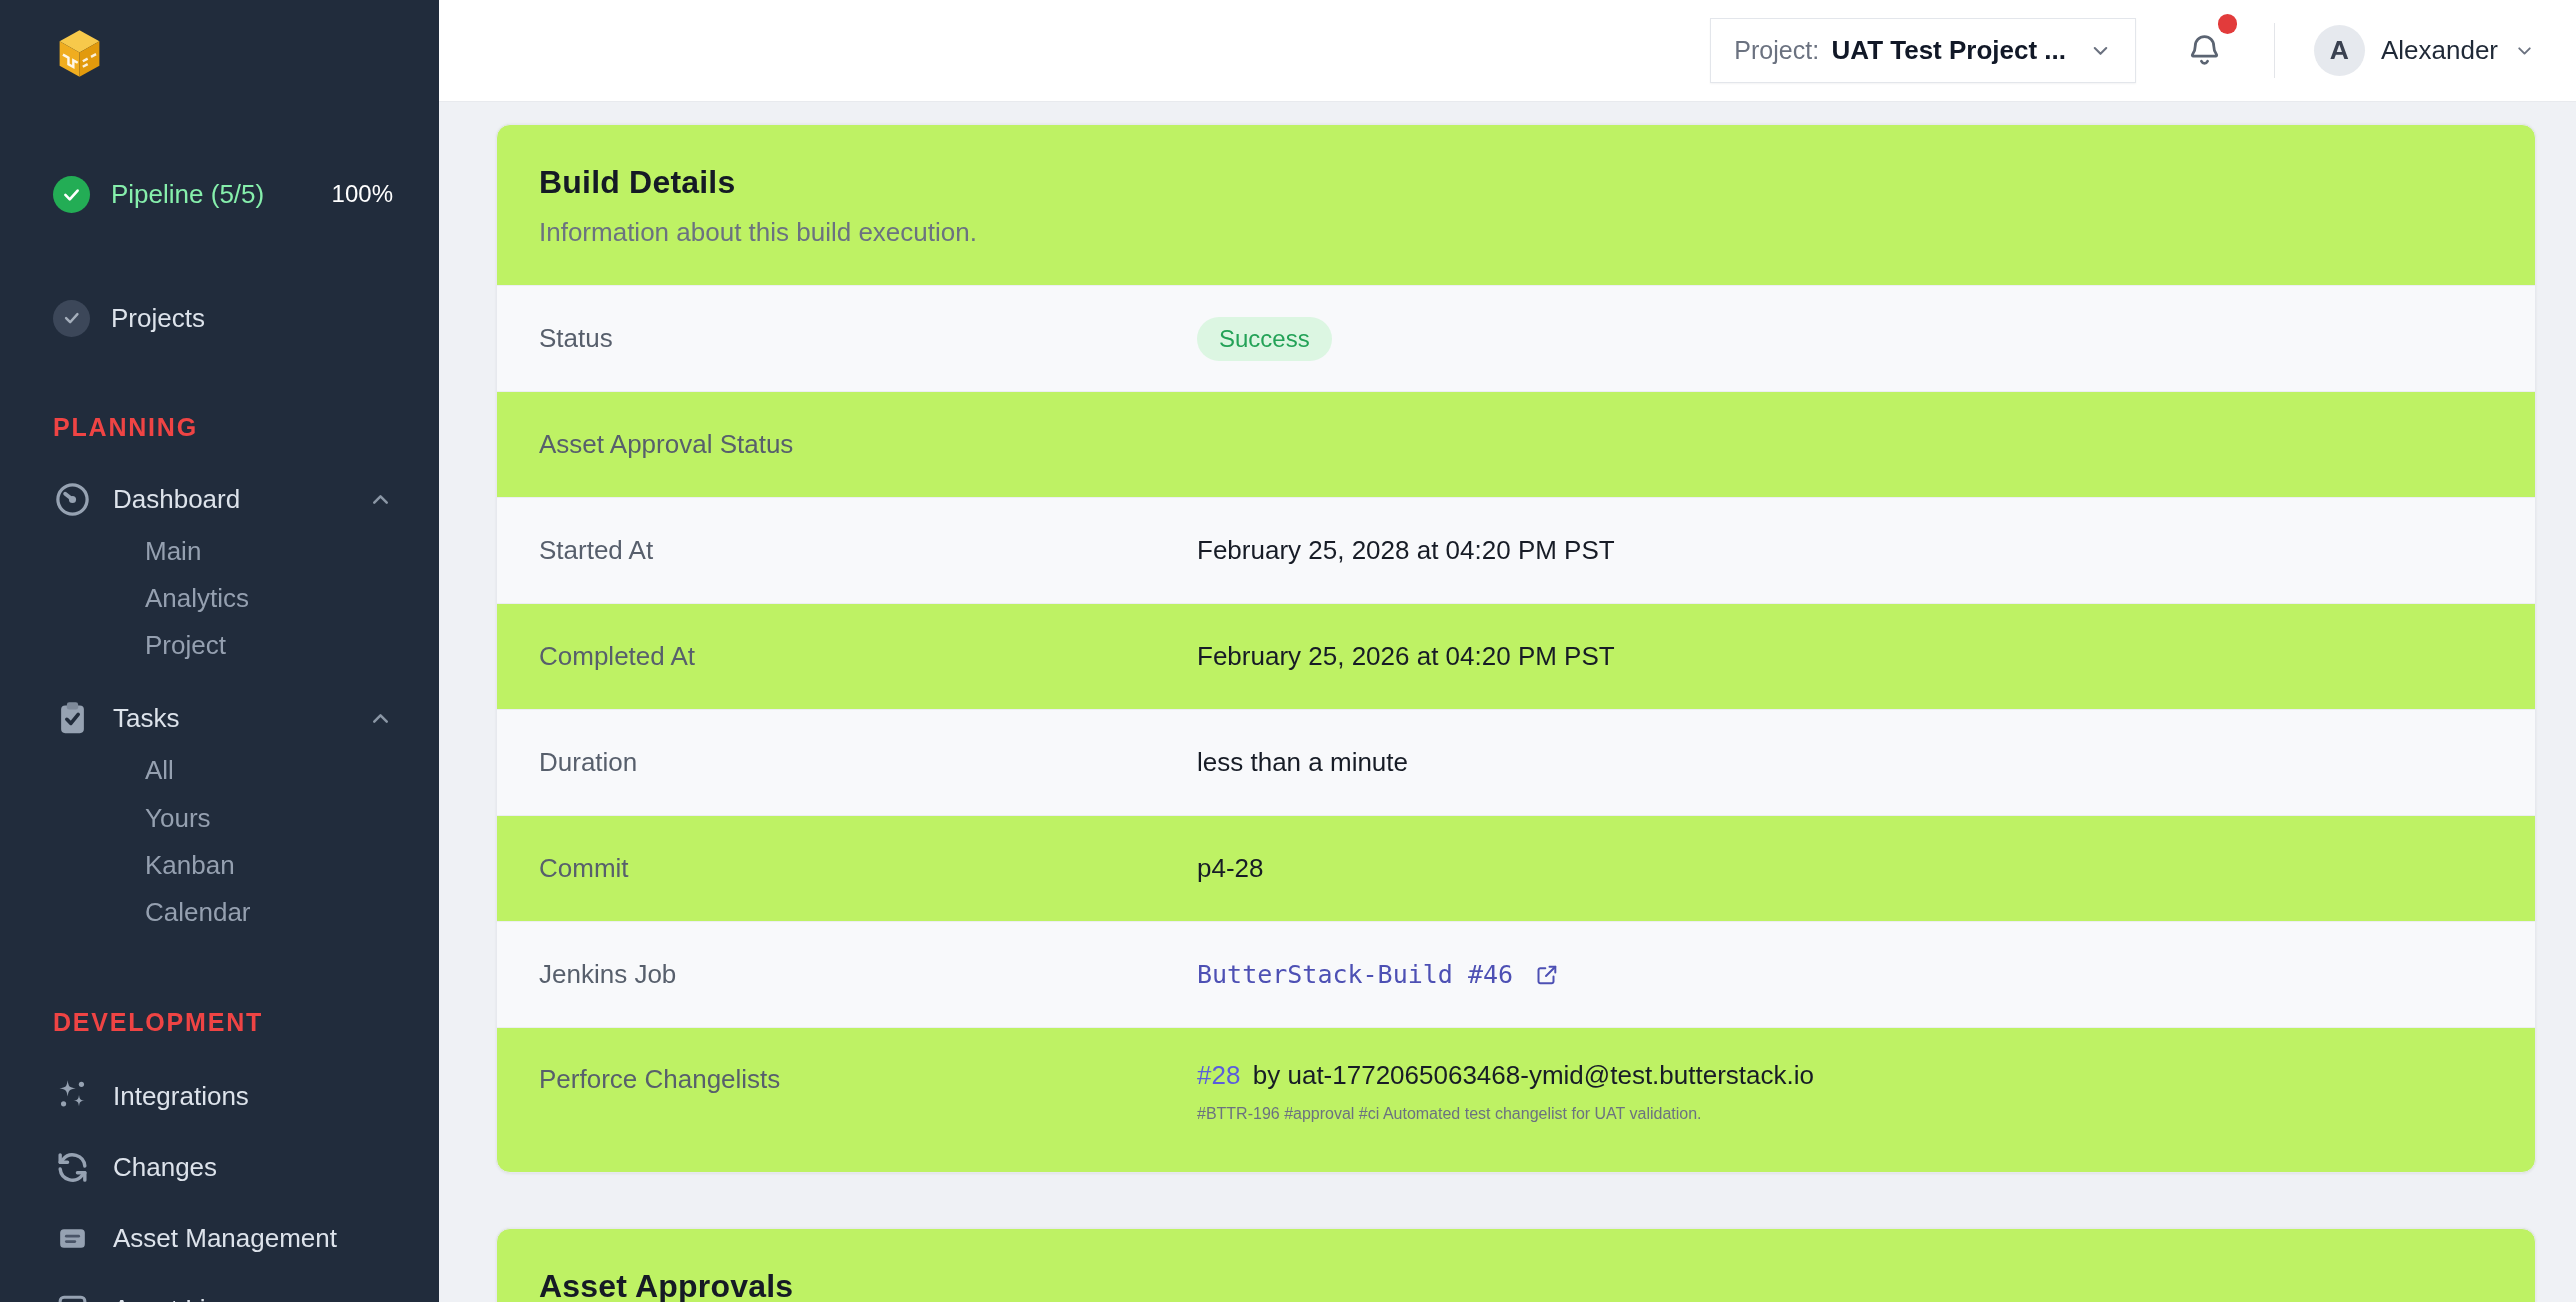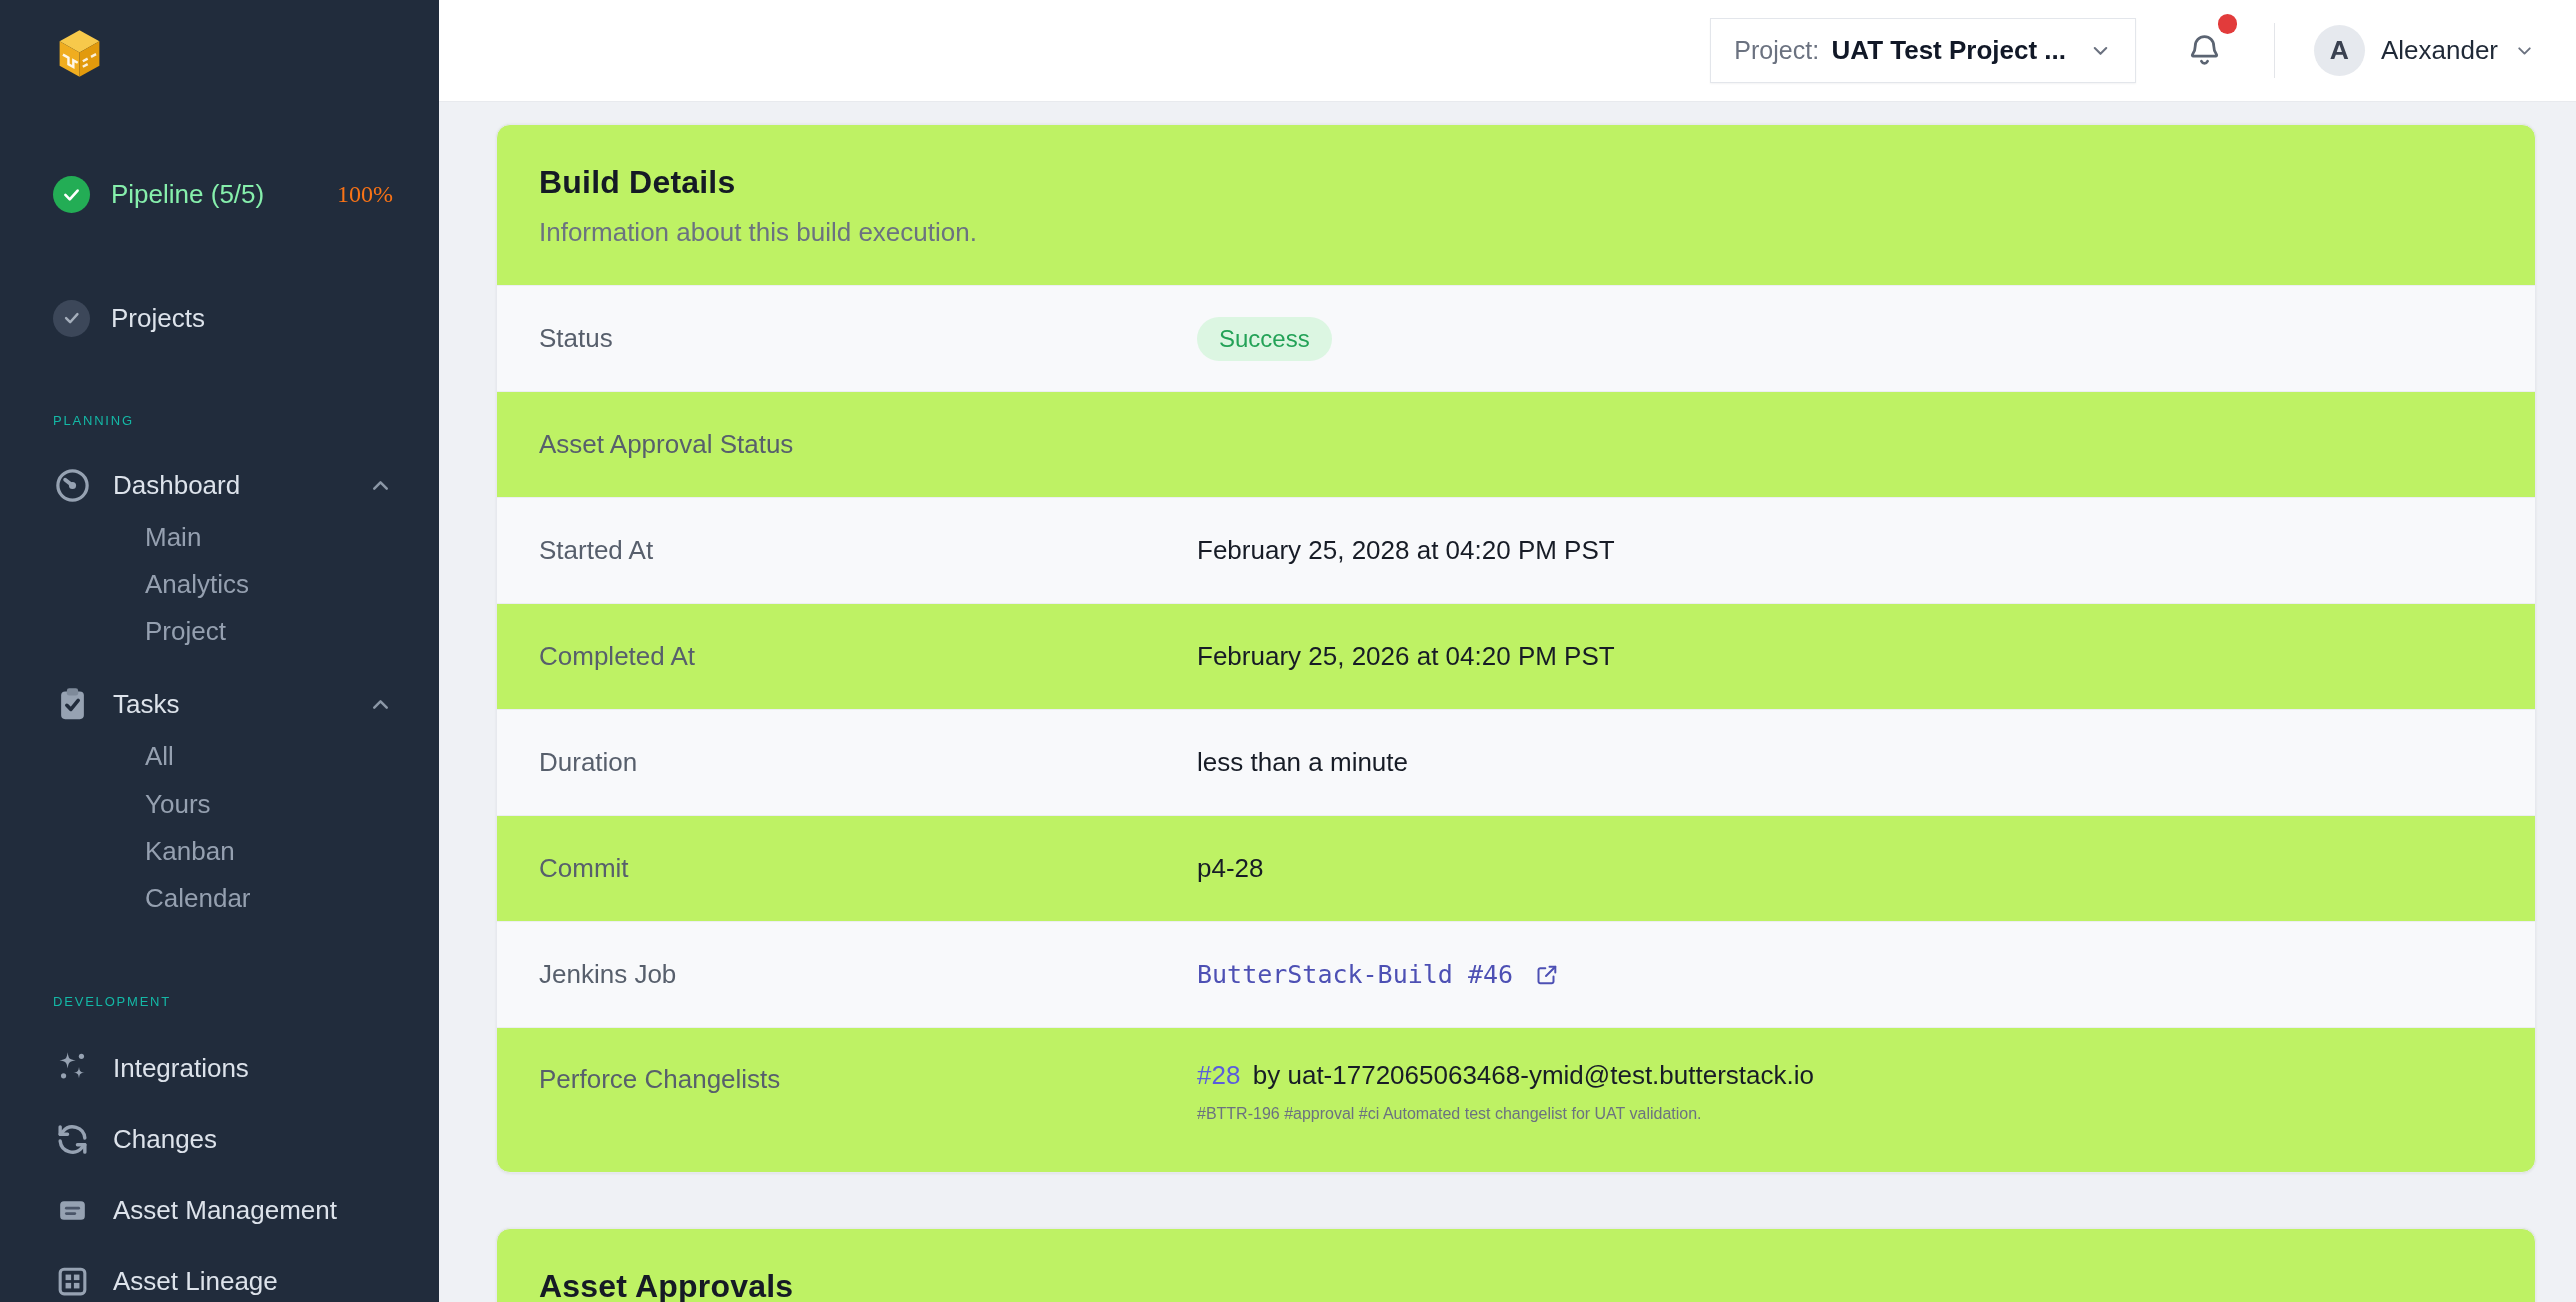--- a/index.html
+++ b/index.html
@@ -18,27 +18,27 @@
     padding: 26.5px 46px 0 53px;
     display: flex; flex-direction: column;
     position: relative;
   }
   .logo { width: 53px; height: 53px; }
   .side-row {
     display: flex; align-items: center; gap: 21px;
     min-height: 41px; font-size: 26px; color: #dde3eb; cursor: pointer;
   }
   .pipeline-label { color: #86efac; }
-  .pipeline-pct { margin-left: auto; font-size: 24px; color: #f97316; font-weight: 500; font-family: Liberation Serif, serif; }
+  .pipeline-pct { margin-left: auto; font-size: 24px; color: #ffffff; font-weight: 500; }
   .icon-circle { width: 37px; height: 37px; border-radius: 50%; display: flex; align-items: center; justify-content: center; flex-shrink: 0; }
   .icon-circle.green { background: #23ad55; }
   .icon-circle.muted { background: #3c4759; }
   .section-title {
-    font-size: 13px; letter-spacing: 1.8px; color: #14b8a6;
-    font-weight: 400;
+    font-size: 25px; letter-spacing: 1.8px; color: #ef4444;
+    font-weight: 700;
   }
   .parent-chevron { margin-left: auto; color: #8b97a6; display: flex; }
   .sub-item {
     margin-left: 92px; font-size: 26px; color: #95a0b0;
     min-height: 35px; display: flex; align-items: center; cursor: pointer;
   }
   .side-icon { width: 39px; height: 39px; flex-shrink: 0; color: #96a2b2; display: flex; align-items: center; justify-content: center; }
 
   
   .sp-logo      { margin-top: 0; }

